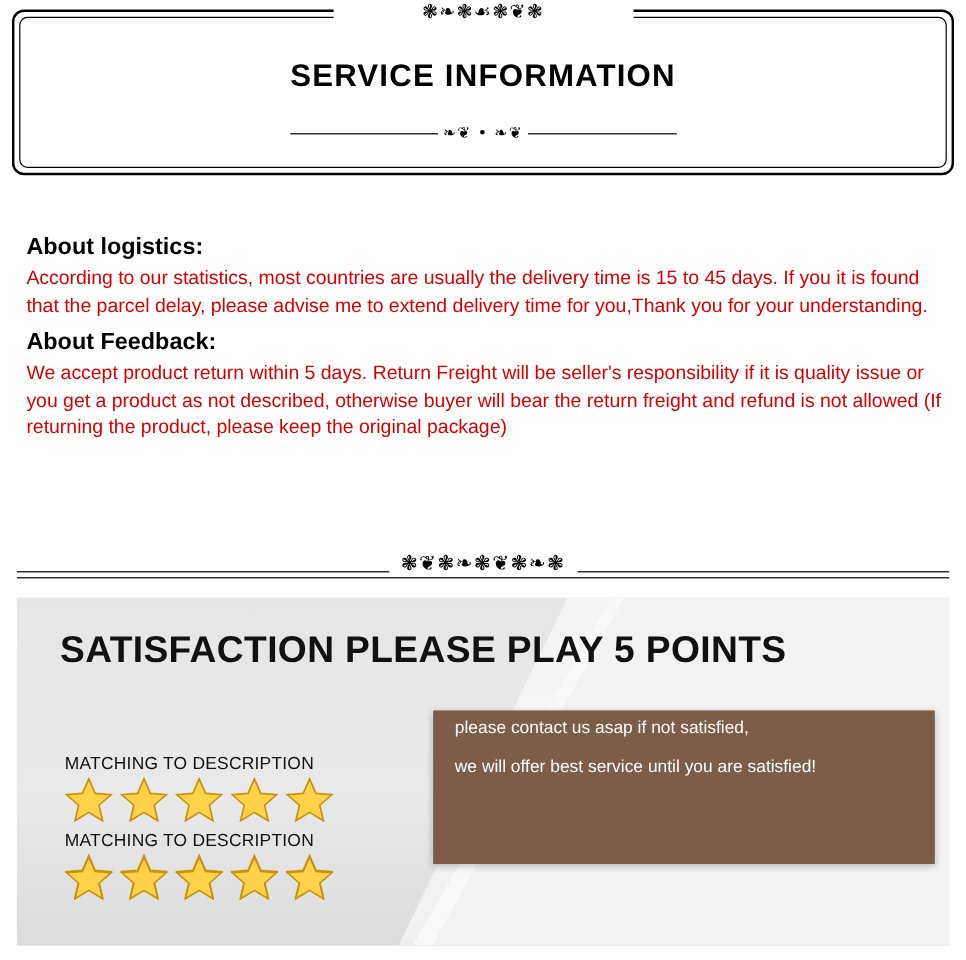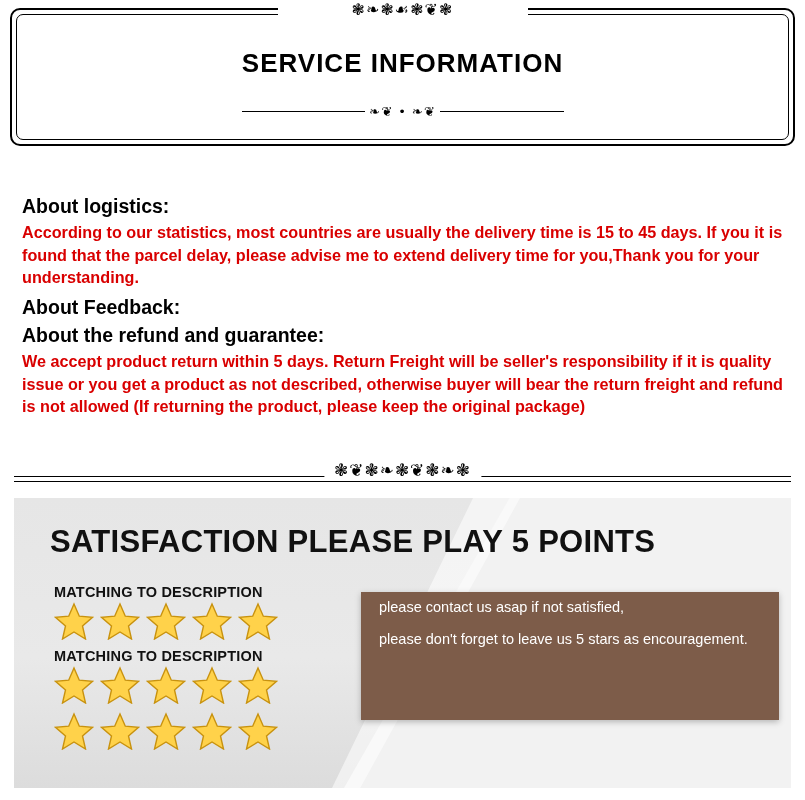--- a/index.html
+++ b/index.html
@@ -105,21 +105,21 @@
   }
   .sec-head {
     font-size: 19.5px;
     font-weight: bold;
     color: #000;
     margin: 0 0 3px 0;
     line-height: 1.25;
   }
   .sec-body {
     font-size: 16.2px;
-    font-weight: bold;
+    font-weight: normal;
     color: #d90000;
     margin: 0 0 7px 0;
     line-height: 1.38;
   }
 
   
   .mid-divider {
     position: absolute;
     top: 446px;
     left: 14px;
@@ -175,24 +175,25 @@
     color: #111;
     letter-spacing: 0.3px;
     font-family: "Liberation Sans", sans-serif;
   }
   .rating-block {
     position: absolute;
     left: 40px;
   }
   .rating-label {
     font-size: 14.5px;
-    font-weight: bold;
+    font-weight: normal;
     color: #111;
     letter-spacing: 0.2px;
     margin-bottom: 2px;
+    margin-top: 45px;
   }
   .stars {
     font-size: 0;
     line-height: 0;
     white-space: nowrap;
   }
   .star {
     display: inline-block;
     width: 40px;
     height: 38px;
@@ -260,21 +261,20 @@
       <span class="rule"></span>
     </div>
   </div>
 
   <div class="body-text">
     <p class="sec-head">About logistics:</p>
     <p class="sec-body">According to our statistics, most countries are usually the delivery time is 15 to 45 days. If you it is found that the parcel delay, please advise me to extend delivery time for you,Thank you for your understanding.</p>
 
     <p class="sec-head">About Feedback:</p>
 
-    <p class="sec-head">About the refund and guarantee:</p>
     <p class="sec-body">We accept product return within 5 days. Return Freight will be seller's responsibility if it is quality issue or you get a product as not described, otherwise buyer will bear the return freight and refund is not allowed (If returning the product, please keep the original package)</p>
   </div>
 
   <div class="mid-divider">
     <div class="line"></div>
     <div class="line2"></div>
     <div class="center orn-glyph">❃❦❃❧❃❦❃❧❃</div>
   </div>
 
   <div class="bottom-panel">
@@ -343,18 +343,18 @@
               <polygon points="20,2 25.3,14.2 38.5,15.3 28.5,24 31.5,37 20,30 8.5,37 11.5,24 1.5,15.3 14.7,14.2" fill="#ffd24a" stroke="#c8920f" stroke-width="1.4"></polygon>
             </svg></span>
       </div>
     </div>
 
     <div class="brown-box">
       <div class="brown-line">
           <p>please contact us asap if not satisfied,</p>
         </div>
       <div class="brown-line">
-          <p>please don't forget to leave us 5 stars as encouragement.</p>
+          <p>we will offer best service until you are satisfied!</p>
         </div>
     </div>
   </div>
 
 </div>
 
 </body></html>

